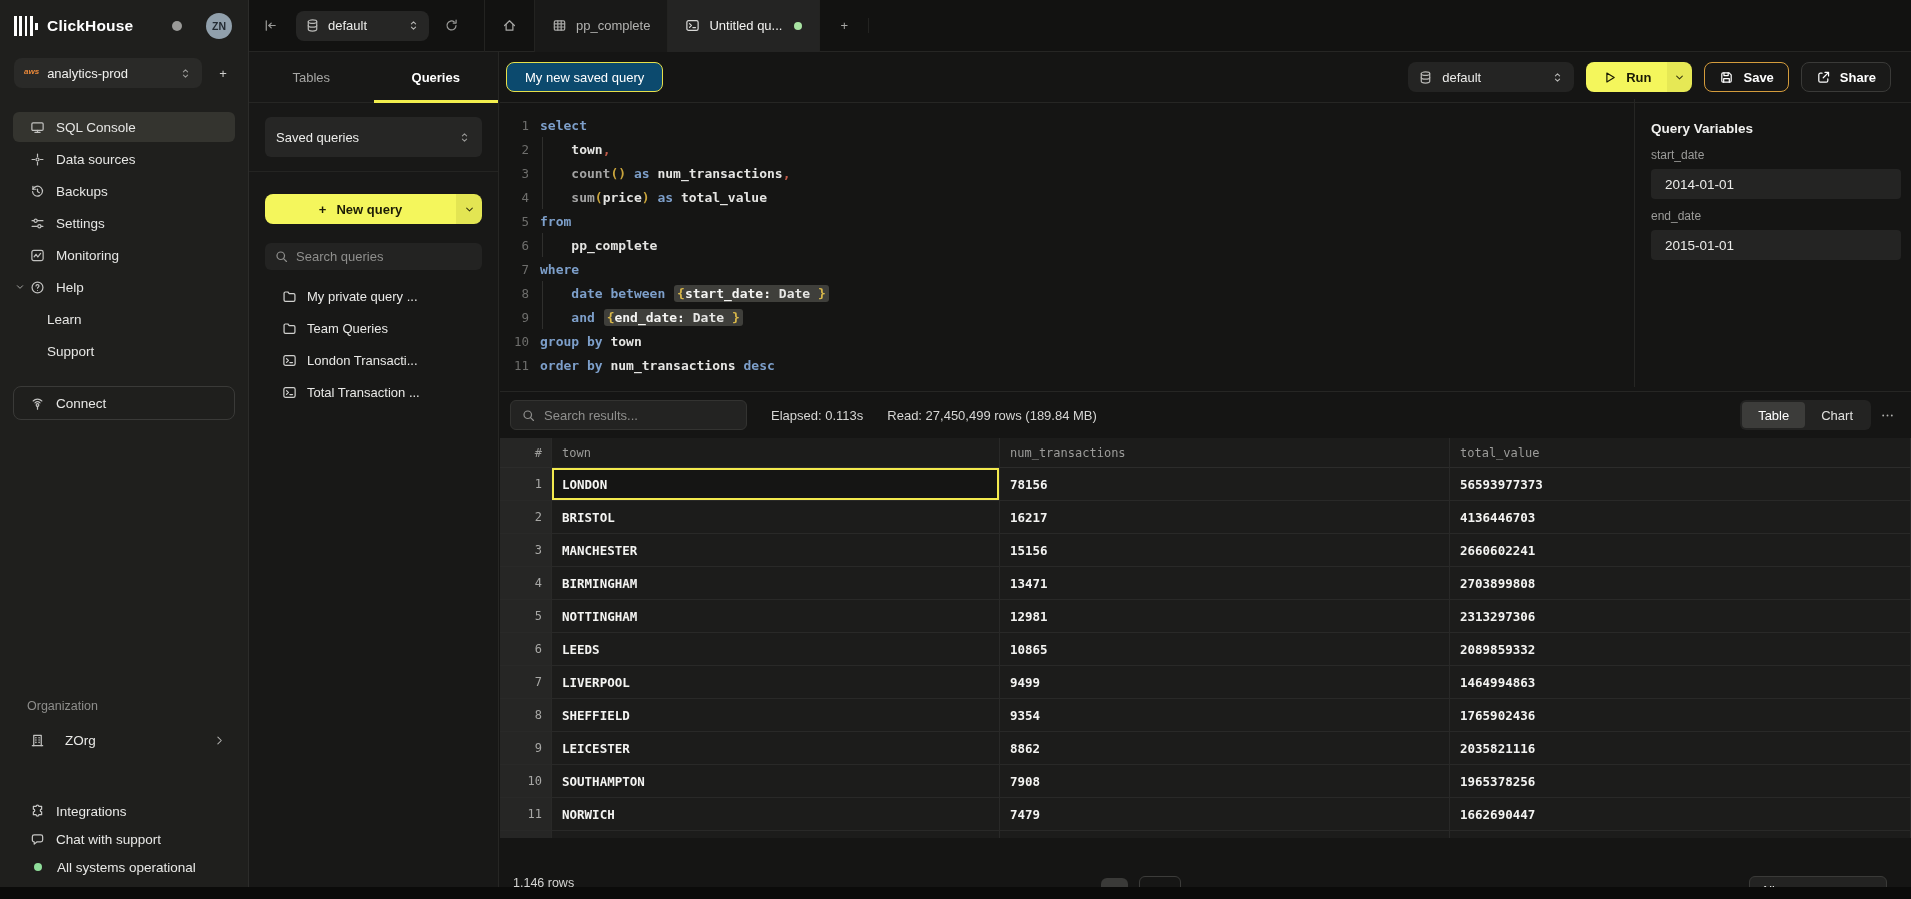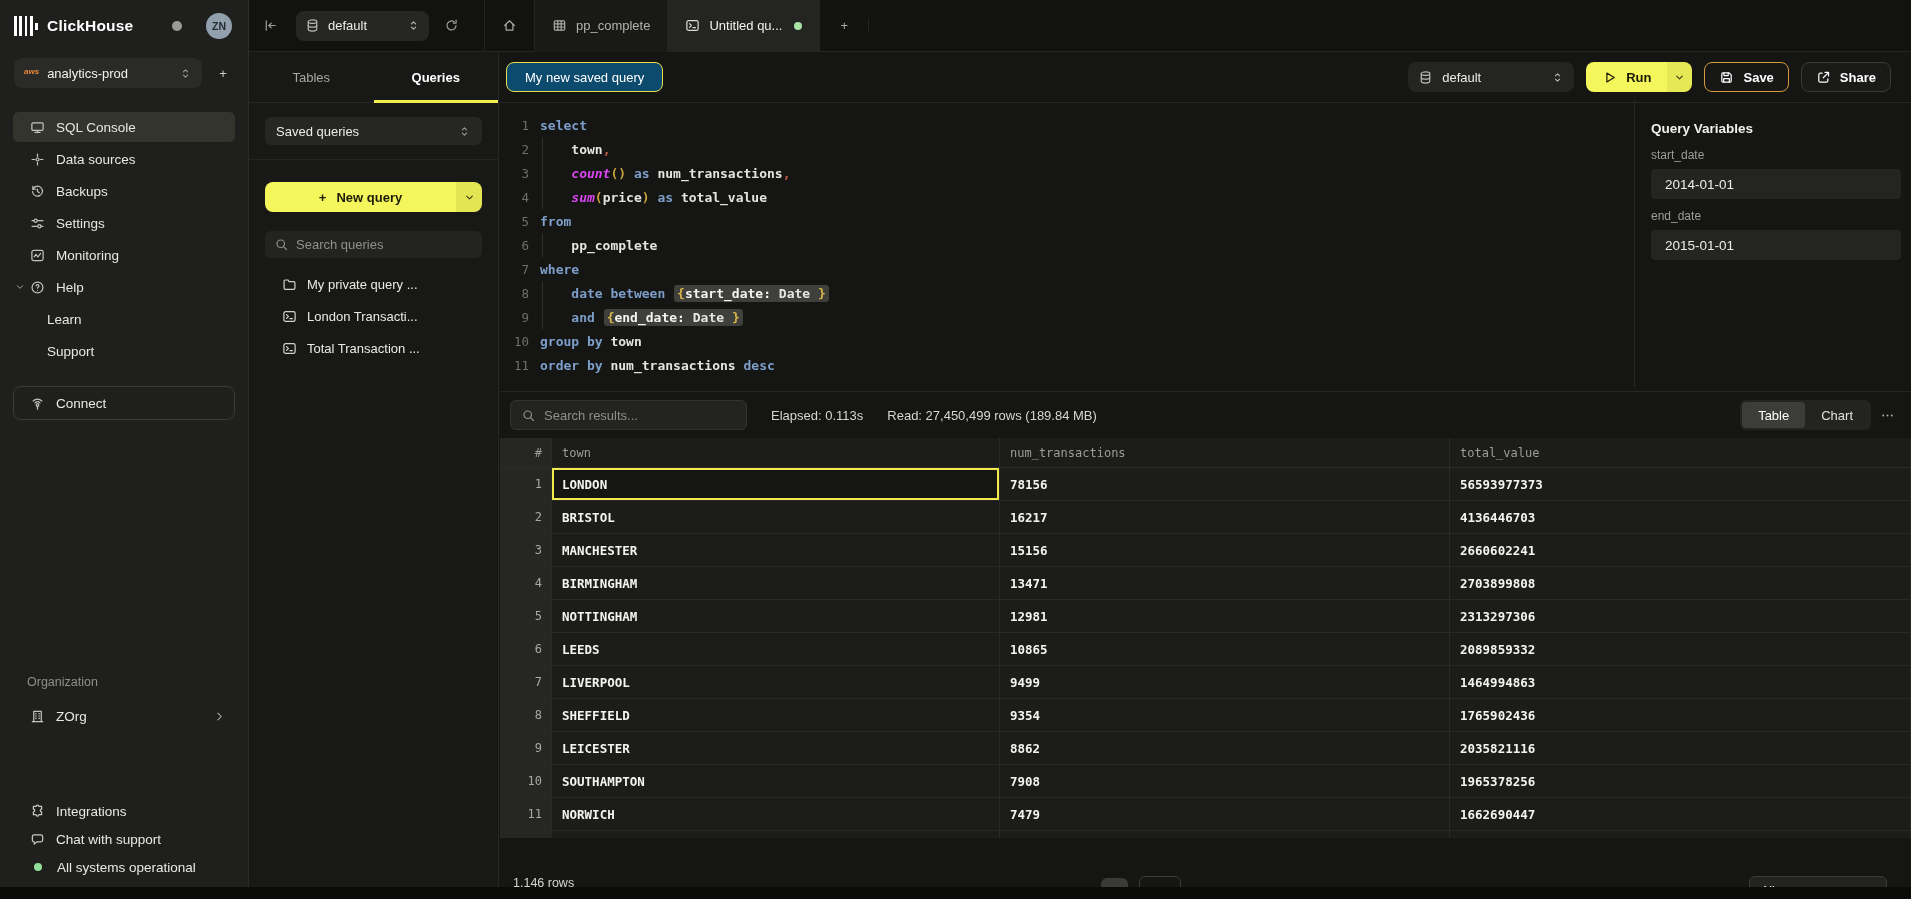--- a/index.html
+++ b/index.html
@@ -32,21 +32,21 @@
               border-radius:6px; font-size:13.5px; color:#e6e6e4; position:relative; cursor:pointer; }
   .nav-item .icon { color:#c2c2c0; }
   .nav-item.active { background:#34342f; }
   .nav-item .caret { position:absolute; left:1px; color:#a8a8a6; }
   .nav-item.sub { padding-left:34px; }
   .connect { margin:18px 13px 0; height:34px; border:1px solid #3a3a38; border-radius:8px; display:flex;
              align-items:center; gap:11px; padding-left:16px; font-size:13.5px; flex:0 0 auto; cursor:pointer; }
   .connect .icon { color:#c2c2c0; }
   .side-spacer { flex:1 1 auto; }
   .org-label { padding-left:27px; font-size:12.5px; color:#8e8e8c; margin-bottom:12px; }
-  .org-row { display:flex; align-items:center; gap:11px; padding:0 22px 0 30px; height:30px; margin-bottom:66px;
+  .org-row { display:flex; align-items:center; gap:20px; padding:0 22px 0 30px; height:30px; margin-bottom:42px;
              font-size:13.5px; cursor:pointer; }
   .org-row .icon { color:#c2c2c0; }
   .org-row .chev { margin-left:auto; color:#b2b2b0; }
   .side-footer { padding-bottom:6px; }
   .foot-item { height:28px; display:flex; align-items:center; gap:11px; padding-left:30px; font-size:13.5px; cursor:pointer; }
   .foot-item .icon { color:#c8c8c6; }
   .status-dot { width:8px; height:8px; border-radius:50%; background:#8fdd9a; margin:0 4px; }
 
   
   .topbar { position:absolute; left:249px; top:0; width:1662px; height:52px; background:#121211;
@@ -85,21 +85,21 @@
   .run-main .icon { color:#1a1a05; }
   .run-caret { width:25px; background:#e6e855; color:#3a3a10; display:flex; align-items:center; justify-content:center; }
   .save-btn { height:30px; border:1.5px solid #d49c3c; border-radius:8px; background:#171716; display:flex;
               align-items:center; gap:9px; padding:0 14px; color:#fff; font-weight:600; cursor:pointer; }
   .share-btn { height:30px; border:1px solid #3a3a38; border-radius:8px; background:#1a1a19; display:flex;
                align-items:center; gap:9px; padding:0 14px; color:#fff; font-weight:600; cursor:pointer; }
 
   
   .queries-panel { position:absolute; left:249px; top:103px; width:250px; height:784px; background:#181817;
                    border-right:1px solid #262624; padding:14px 16px 0; }
-  .saved-select { height:28px; background:#262625; border-radius:6px; display:flex; align-items:center; gap:8px;
+  .saved-select { height:40px; background:#262625; border-radius:6px; display:flex; align-items:center; gap:8px;
                   padding:0 11px; color:#ececea; cursor:pointer; }
   .panel-divider { height:1px; background:#242422; margin:14px -16px 22px; }
   .new-query { display:flex; height:30px; border-radius:8px; overflow:hidden; cursor:pointer; }
   .nq-main { flex:1; background:#f4f65c; color:#1c1c06; font-weight:700; display:flex; align-items:center;
              justify-content:center; gap:10px; }
   .nq-caret { width:26px; background:#e3e553; color:#3a3a10; display:flex; align-items:center; justify-content:center; }
   .search-box { margin-top:19px; height:27px; background:#232322; border-radius:6px; display:flex; align-items:center;
                 gap:7px; padding:0 9px; color:#8f8f8d; }
   .search-box input { background:transparent; border:none; outline:none; color:#e6e6e4; font:13px "Liberation Sans",sans-serif; width:100%; }
   .search-box input::placeholder { color:#8f8f8d; }
@@ -108,21 +108,21 @@
             font-weight:500; cursor:pointer; border-radius:6px; }
   .q-item .icon { color:#d0d0ce; }
 
   
   .editor { position:absolute; left:500px; top:103px; width:1134px; height:288px; padding-top:10px;
             font-family:"DejaVu Sans Mono", monospace; font-size:13px; font-weight:600; }
   .code-line { display:flex; height:24px; align-items:center; }
   .ln { width:29px; text-align:right; color:#6e6e6c; font-weight:400; margin-right:11px; font-size:12.5px; }
   .code { white-space:pre; position:relative; height:100%; display:flex; align-items:center; }
   .code.indented::before { content:""; position:absolute; left:2px; top:0; bottom:0; width:1px; background:#2f2f2d; }
-  .tok-kw { color:#7d9fca; } .tok-fn { color:#d946ef;font-style:italic; } .tok-pr { color:#caa53c; }
+  .tok-kw { color:#7d9fca; } .tok-fn { color:#a3a3a3; } .tok-pr { color:#caa53c; }
   .tok-tx { color:#e4e4e2; font-weight:700; } .tok-cm { color:#c25a48; }
   .chip { background:#3f3f3b; border-radius:3px; padding:1px 3px; margin:0 1px; }
   .chip .tok-pr { color:#d9b84a; } .tok-b { color:#f4f4f2; font-weight:700; } .tok-n { color:#e6e6e4; }
 
   
   .vars-panel { position:absolute; left:1634px; top:99px; width:298px; height:288px; border-left:1px solid #262624;
                 padding:22px 11px 0 16px; }
   .vars-title { font-size:13.5px; font-weight:600; color:#f0f0ee; margin-bottom:12px; }
   .var-label { font-size:12px; color:#9c9c9a; margin:10px 0 7px; }
   .var-input { width:250px; height:30px; background:#242423; border:none; border-radius:4px; color:#ececea;
@@ -484,20 +484,28 @@
           <span class="icon">
             <svg width="15" height="15" viewBox="0 0 16 16" fill="none" stroke="currentColor" stroke-width="1.3" stroke-linecap="round" stroke-linejoin="round">
               <path d="M2.2 4.6c0-.8.6-1.4 1.4-1.4h2.7l1.4 1.7h4.7c.8 0 1.4.6 1.4 1.4v5.4c0 .8-.6 1.4-1.4 1.4H3.6c-.8 0-1.4-.6-1.4-1.4z"></path>
             </svg>
           </span>
           <span>My private query ...</span>
         </div>
         <div class="q-item">
           <span class="icon">
             <svg width="15" height="15" viewBox="0 0 16 16" fill="none" stroke="currentColor" stroke-width="1.3" stroke-linecap="round" stroke-linejoin="round">
+              <path d="M2.2 4.6c0-.8.6-1.4 1.4-1.4h2.7l1.4 1.7h4.7c.8 0 1.4.6 1.4 1.4v5.4c0 .8-.6 1.4-1.4 1.4H3.6c-.8 0-1.4-.6-1.4-1.4z"></path>
+            </svg>
+          </span>
+          <span>Team Queries</span>
+        </div>
+        <div class="q-item">
+          <span class="icon">
+            <svg width="15" height="15" viewBox="0 0 16 16" fill="none" stroke="currentColor" stroke-width="1.3" stroke-linecap="round" stroke-linejoin="round">
               <rect x="2" y="2.8" width="12" height="10.4" rx="1.8"></rect>
               <path d="M4.8 6l2 2-2 2"></path>
               <path d="M8.4 10.2h2.8"></path>
             </svg>
           </span>
           <span>London Transacti...</span>
         </div>
         <div class="q-item">
           <span class="icon">
             <svg width="15" height="15" viewBox="0 0 16 16" fill="none" stroke="currentColor" stroke-width="1.3" stroke-linecap="round" stroke-linejoin="round">

